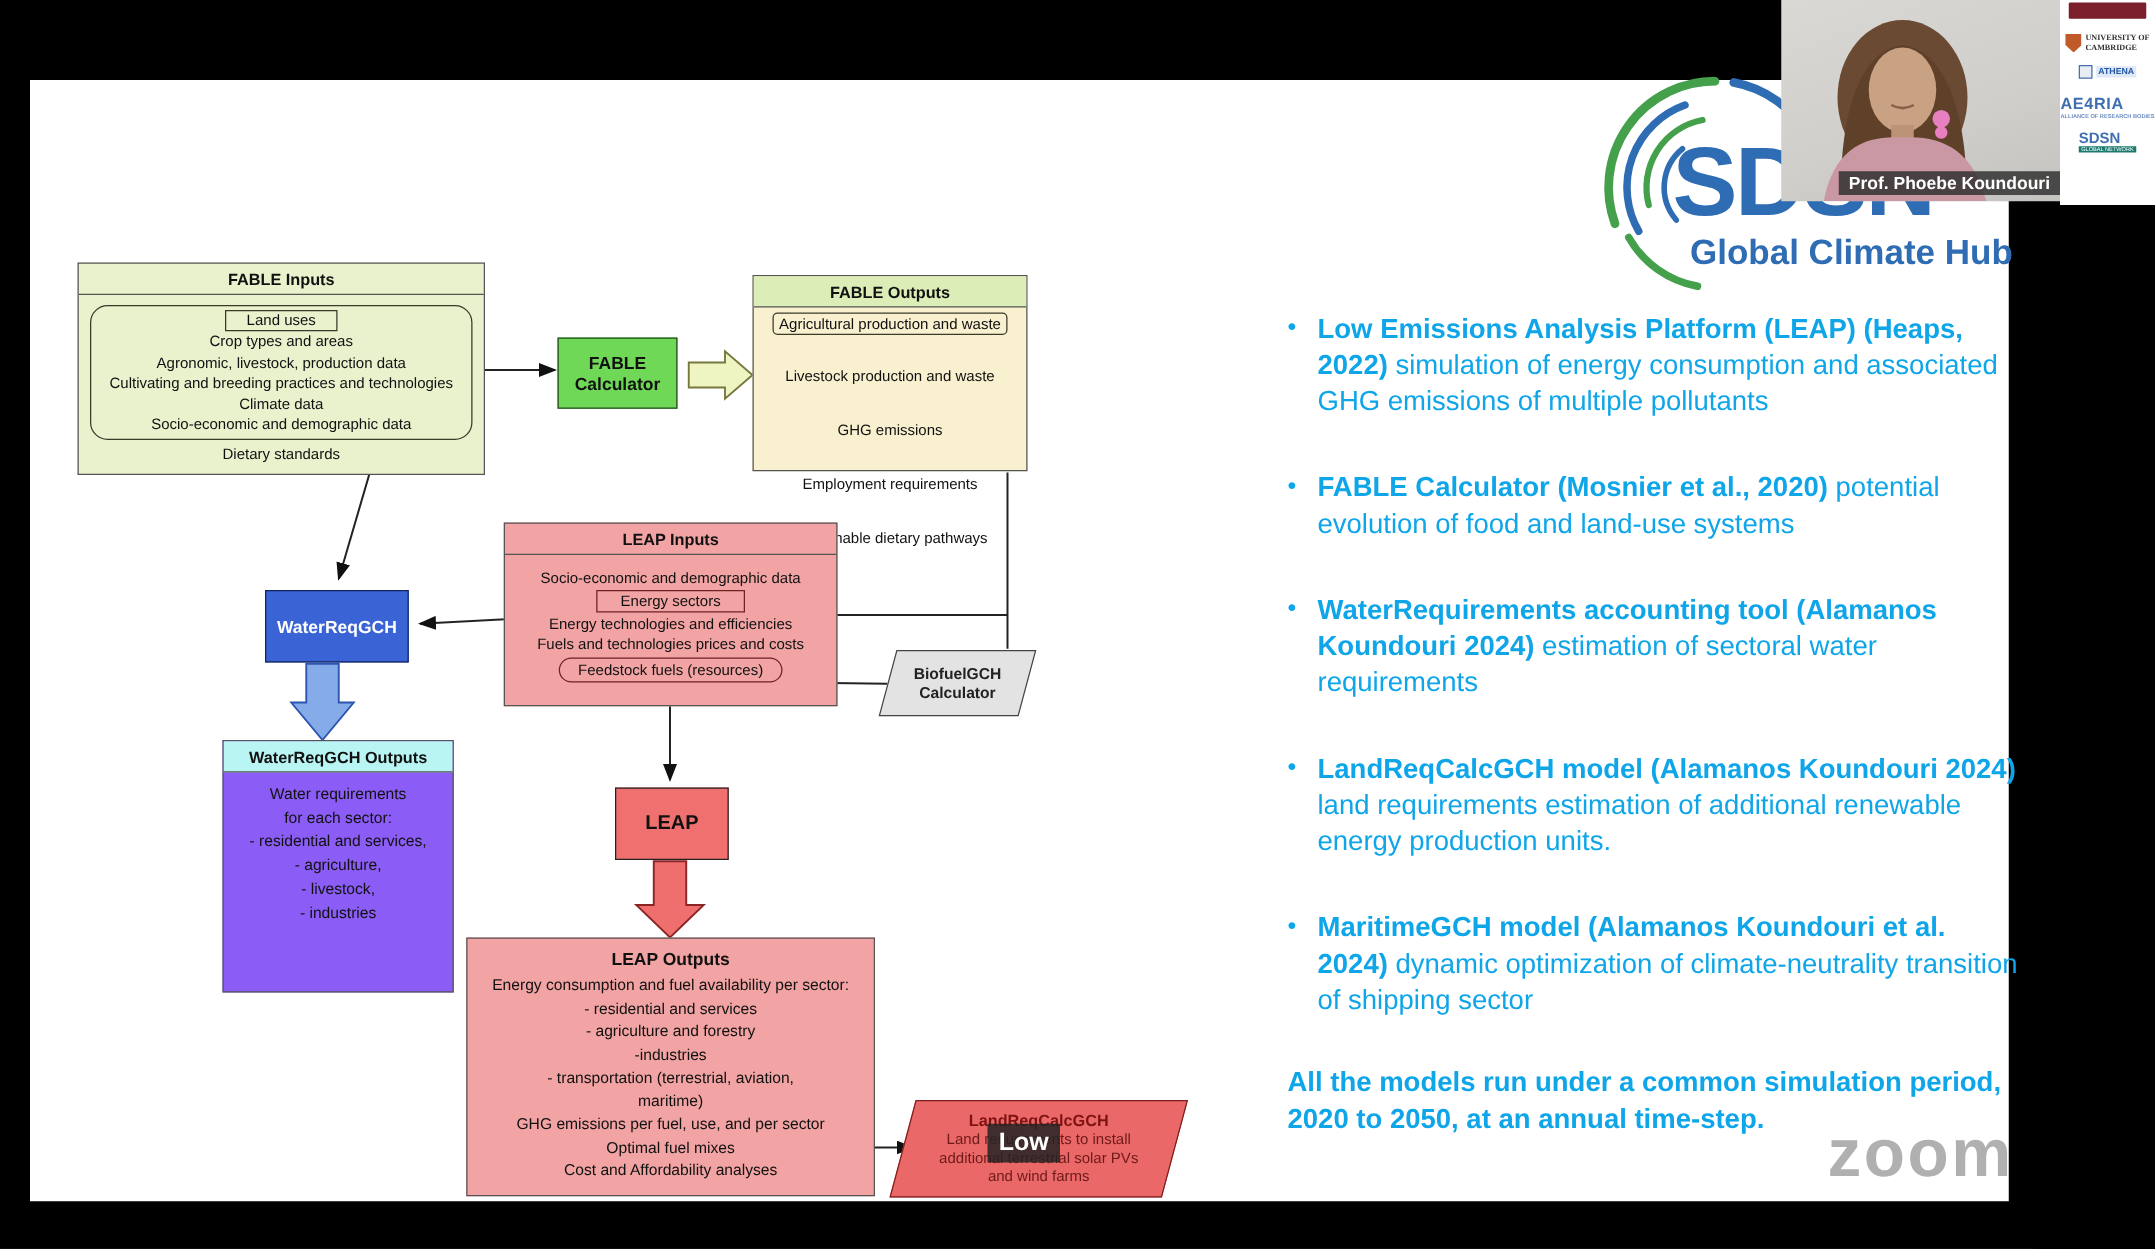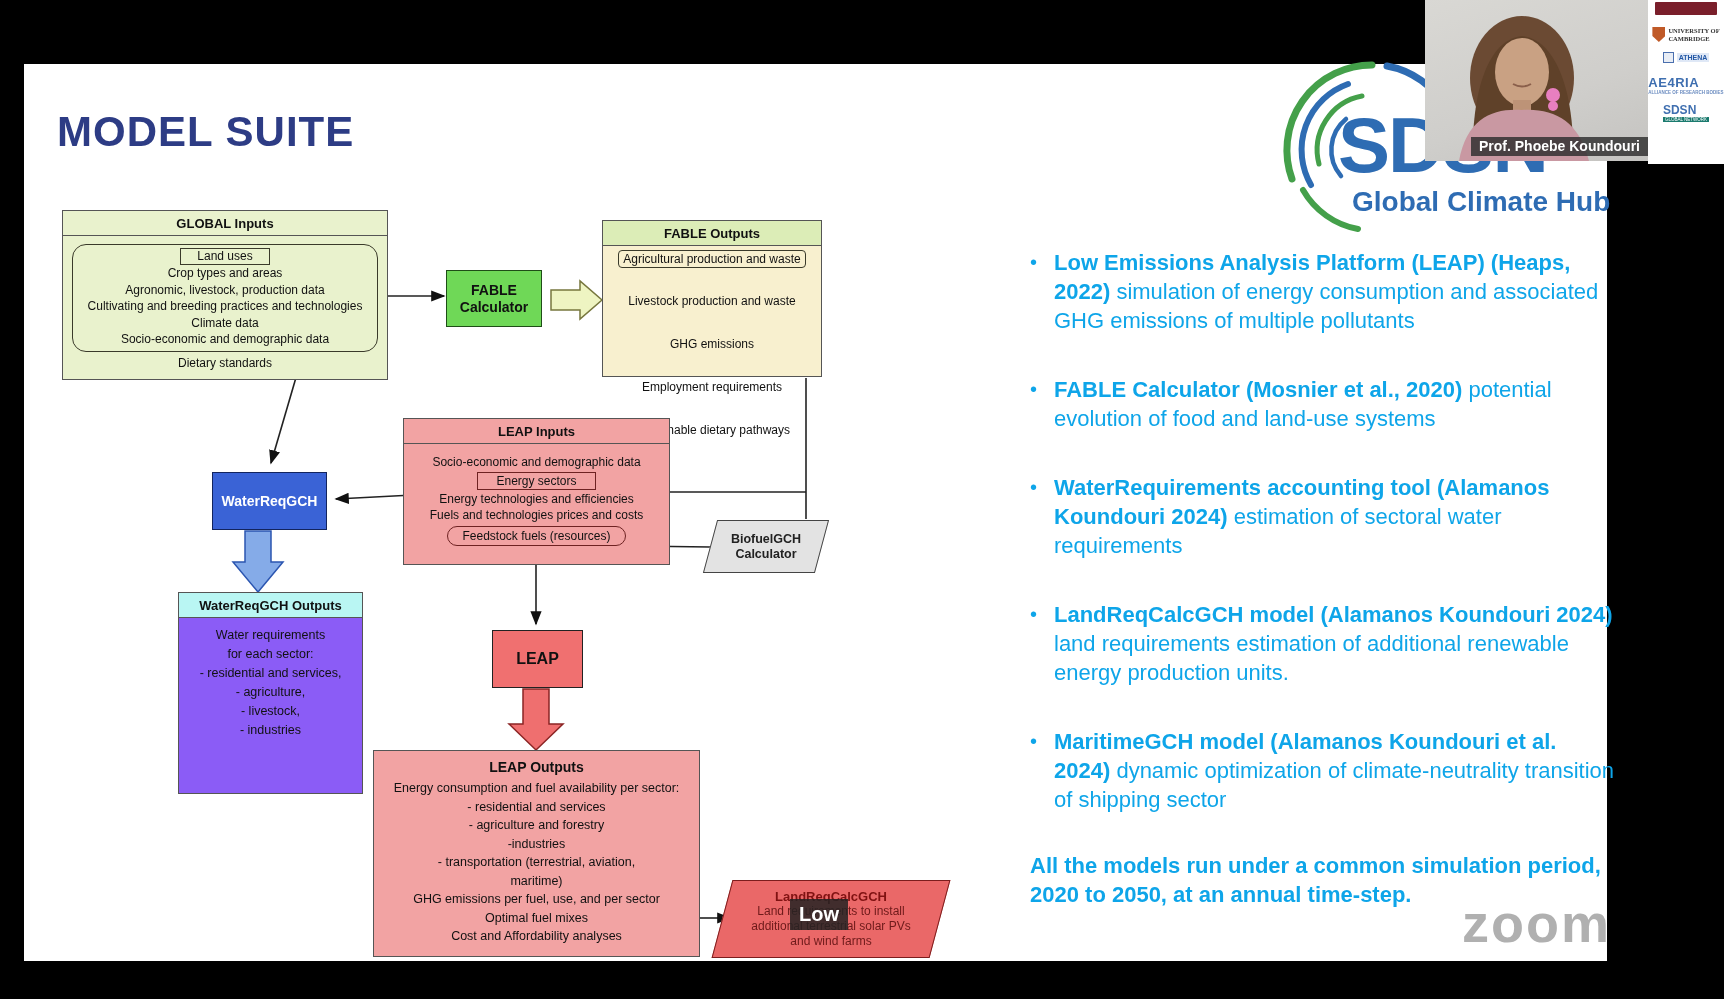--- a/index.html
+++ b/index.html
@@ -130,21 +130,20 @@
 
   svg.connectors { position:absolute; left:0; top:0; z-index:5; pointer-events:none; }
 </style>
 </head>
 <body>
 
 <div class="stage">
 
   <div class="slide"></div>
 
-  <div class="title">MODEL SUITE</div>
 
   <svg class="sdsn-arcs" width="1724" height="999">
     <path d="M1292,179 A85,85 0 0 1 1372,65" fill="none" stroke="#44a04a" stroke-width="7" stroke-linecap="round"></path>
     <path d="M1387,66 A85,85 0 0 1 1446,108" fill="none" stroke="#2e6cb3" stroke-width="7" stroke-linecap="round"></path>
     <path d="M1311,185 A70,70 0 0 1 1348,84" fill="none" stroke="#2e6cb3" stroke-width="6" stroke-linecap="round"></path>
     <path d="M1319,164 A55,55 0 0 1 1362,96" fill="none" stroke="#44a04a" stroke-width="5" stroke-linecap="round"></path>
     <path d="M1341,176 A40,40 0 0 1 1346,119" fill="none" stroke="#2e6cb3" stroke-width="4.5" stroke-linecap="round"></path>
     <path d="M1358,229 A80,80 0 0 1 1303,190" fill="none" stroke="#44a04a" stroke-width="6" stroke-linecap="round"></path>
   </svg>
   <div class="sdsn-wordmark">SDSN</div>
@@ -165,21 +164,21 @@
       <path d="M710,547 L634,546" marker-end="url(#ah)"></path>
       <path d="M536,565 L536,624" marker-end="url(#ah)"></path>
       <path d="M700,918 L730,918" marker-end="url(#ah)"></path>
     </g>
     <polygon points="551,290 580,290 580,281 602,300 580,319 580,310 551,310" fill="#eef4c2" stroke="#77773e" stroke-width="1.5"></polygon>
     <polygon points="245,531 271,531 271,562 283,562 258,592 233,562 245,562" fill="#85abe8" stroke="#2b55b0" stroke-width="1.5"></polygon>
     <polygon points="523,689 549,689 549,724 563,724 536,750 509,724 523,724" fill="#ef6f6f" stroke="#8b2525" stroke-width="1.5"></polygon>
   </svg>
 
   <div class="dbox fable-inputs">
-    <div class="hdr">GLOBAL Inputs</div>
+    <div class="hdr">FABLE Inputs</div>
     <div class="fi-inner">
       <div class="landuses">Land uses</div>
       <div class="fi-row">Crop types and areas</div>
       <div class="fi-row">Agronomic, livestock, production data</div>
       <div class="fi-row">Cultivating and breeding practices and technologies</div>
       <div class="fi-row">Climate data</div>
       <div class="fi-row">Socio-economic and demographic data</div>
     </div>
     <div class="fi-footer">Dietary standards</div>
   </div>

